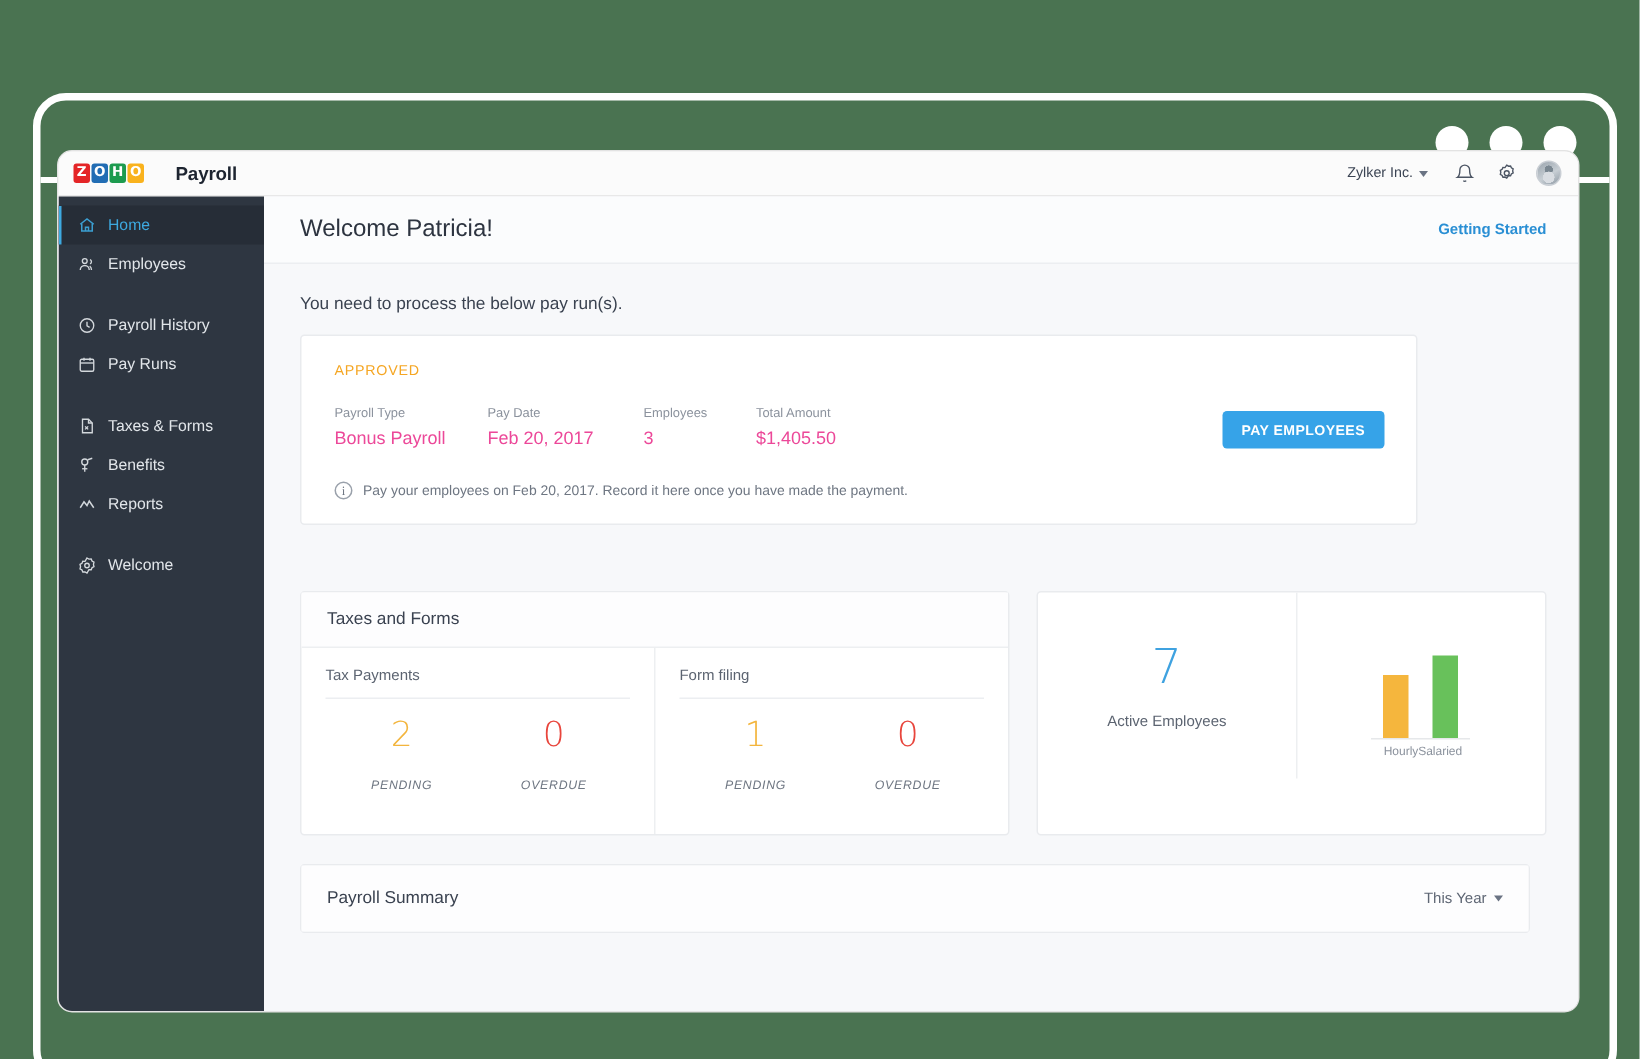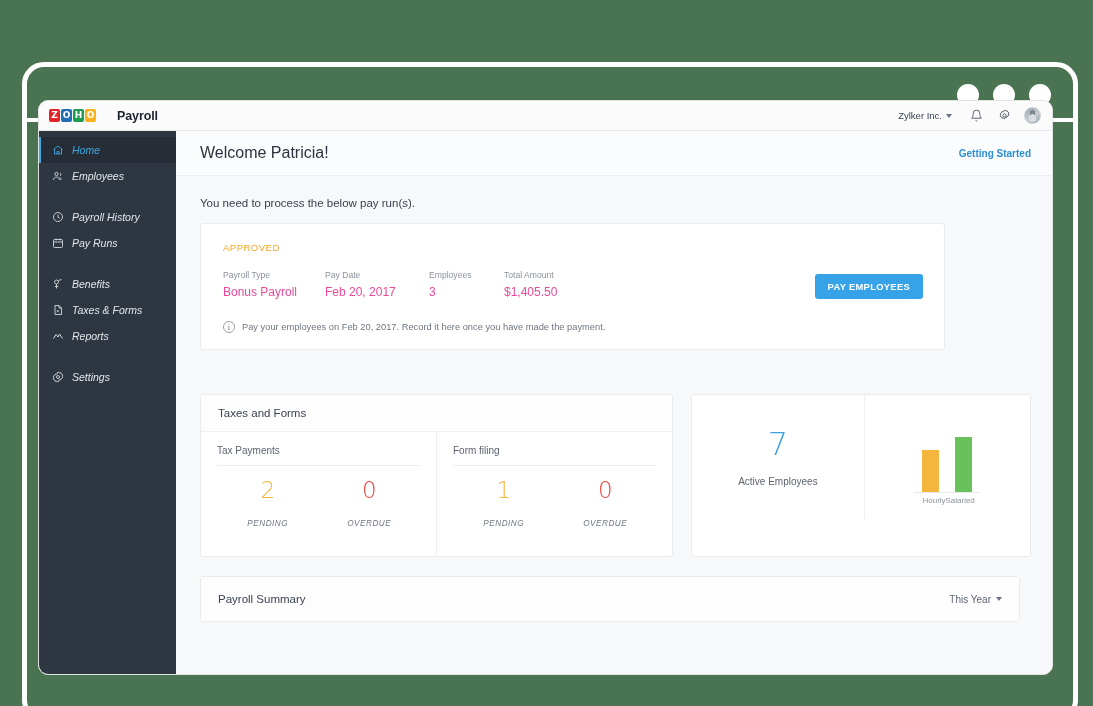--- a/index.html
+++ b/index.html
@@ -154,21 +154,20 @@
     display: flex;
     height: calc(100% - 30px);
   }
 
   
   .sidebar {
     width: 137px;
     flex: 0 0 137px;
     background: #2e3641;
     padding-top: 6px;
-    font-style: italic;
   }
   .nav-item {
     display: flex;
     align-items: center;
     gap: 8px;
     height: 26px;
     padding: 0 0 0 12px;
     color: #e2e6ea;
     font-size: 10.5px;
     cursor: pointer;
@@ -529,60 +528,60 @@
           </svg>
         </span>
         <span>Pay Runs</span>
       </div>
 
       <div class="nav-gap"></div>
 
       <div class="nav-item">
         <span class="ico">
           <svg width="12" height="12" viewBox="0 0 24 24" fill="none" stroke="#e2e6ea" stroke-width="1.8">
+            <path d="M6 3h8l5 5v13H6z"></path>
+              <path d="M14 3v5h5"></path>
+              <path d="M9.5 12.5l4 4"></path>
+              <path d="M13.5 12.5l-4 4"></path>
+          </svg>
+        </span>
+        <span>Taxes &amp; Forms</span>
+      </div>
+
+      <div class="nav-item">
+        <span class="ico">
+          <svg width="12" height="12" viewBox="0 0 24 24" fill="none" stroke="#e2e6ea" stroke-width="1.8">
             <circle cx="9" cy="8" r="4"></circle>
               <path d="M9 12v9"></path>
               <path d="M5.5 17h7"></path>
             <path d="M13 5l6-2"></path>
           </svg>
         </span>
         <span>Benefits</span>
       </div>
 
       <div class="nav-item">
         <span class="ico">
-          <svg width="12" height="12" viewBox="0 0 24 24" fill="none" stroke="#e2e6ea" stroke-width="1.8">
-            <path d="M6 3h8l5 5v13H6z"></path>
-              <path d="M14 3v5h5"></path>
-              <path d="M9.5 12.5l4 4"></path>
-              <path d="M13.5 12.5l-4 4"></path>
-          </svg>
-        </span>
-        <span>Taxes &amp; Forms</span>
-      </div>
-
-      <div class="nav-item">
-        <span class="ico">
           <svg width="12" height="12" viewBox="0 0 24 24" fill="none" stroke="#e2e6ea" stroke-width="2">
             <path d="M3 17l5-8 4 5 3-6 6 9"></path>
           </svg>
         </span>
         <span>Reports</span>
       </div>
 
       <div class="nav-gap"></div>
 
       <div class="nav-item">
         <span class="ico">
           <svg width="12" height="12" viewBox="0 0 24 24" fill="none" stroke="#e2e6ea" stroke-width="1.8">
             <circle cx="12" cy="12" r="3"></circle>
             <path d="M12 2l2.6 1.5 3-.2 1.1 2.8 2.6 1.5-.7 2.9.7 2.9-2.6 1.5-1.1 2.8-3-.2L12 22l-2.6-1.5-3 .2-1.1-2.8L2.7 16.4l.7-2.9-.7-2.9 2.6-1.5 1.1-2.8 3 .2z"></path>
           </svg>
         </span>
-        <span>Settings</span>
+        <span>Welcome</span>
       </div>
     </nav>
 
     <div class="main">
 
       <div class="welcome-bar">
         <div class="welcome-title">Welcome Patricia!</div>
         <div class="getting-started">Getting Started</div>
       </div>
 

